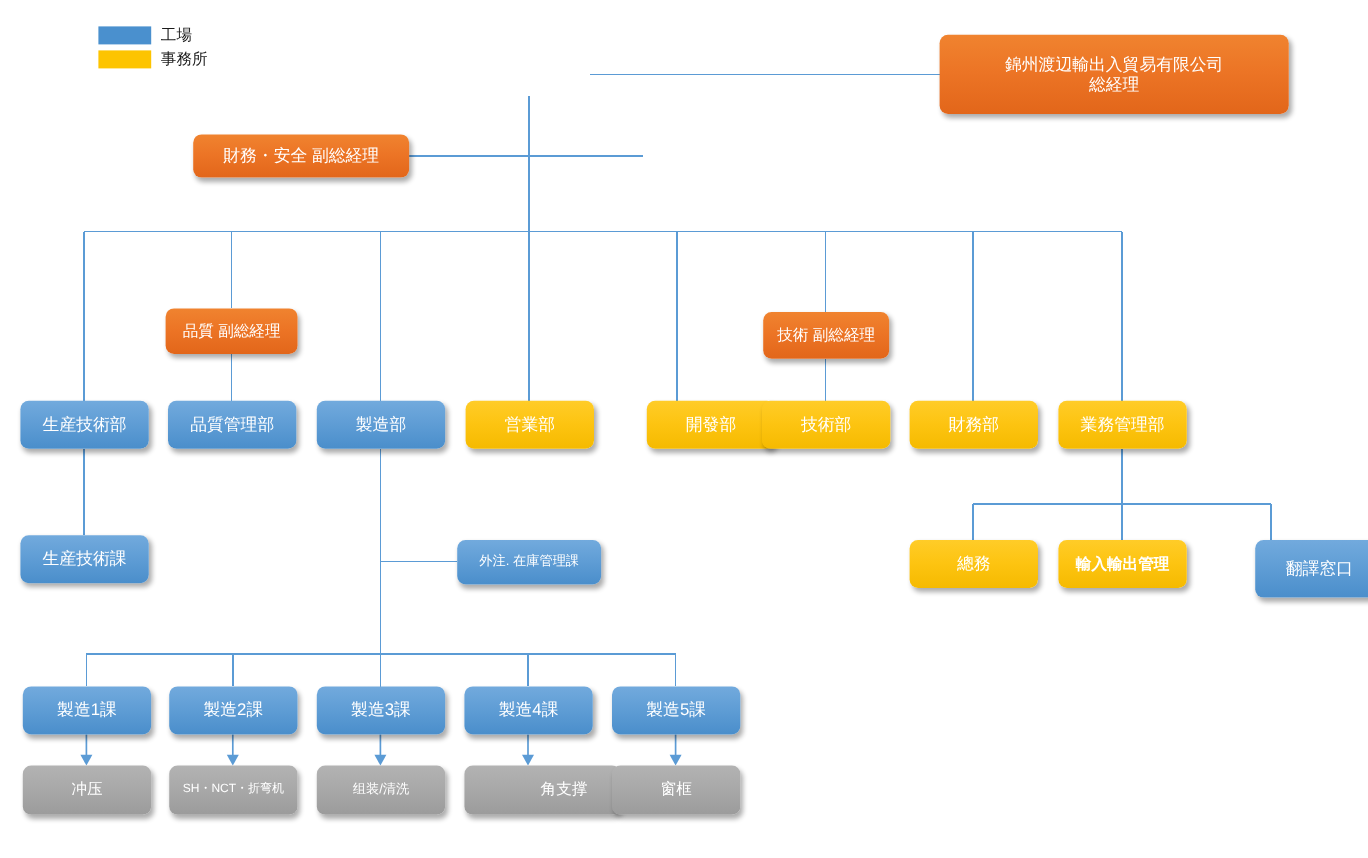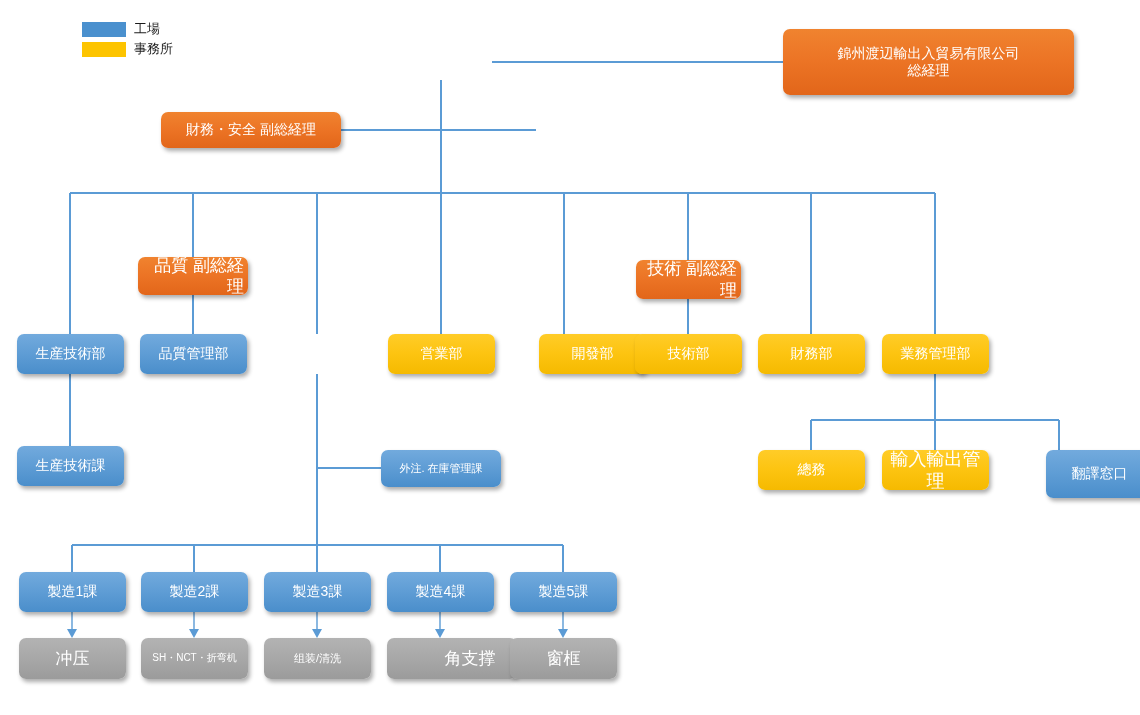--- a/index.html
+++ b/index.html
@@ -18,22 +18,22 @@
         line-height:1.25;padding:2px 4px;}
 
   .orange{background:linear-gradient(to bottom,#f0832f 0%,#ec7425 48%,#e2661a 100%);}
   .blue  {background:linear-gradient(to bottom,#72aadd 0%,#5f9dd5 48%,#4a8ecb 100%);}
   .yellow{background:linear-gradient(to bottom,#ffcc28 0%,#fdc411 48%,#f5ba00 100%);}
   .gray  {background:linear-gradient(to bottom,#b3b3b3 0%,#a8a8a8 48%,#9b9b9b 100%);
           color:#ffffff;}
 
   .fs15{font-size:15px;}
   .fs14{font-size:14px;}
-  .fs13{font-size:18px;}
-  .fs12{font-size:17px;text-align:right;}
+  .fs13{font-size:13px;font-weight:bold;}
+  .fs12{font-size:13px;}
   .fs11{font-size:11px;}
   .fs10{font-size:10px;}
 
   
   #legend{position:absolute;left:82px;top:20px;z-index:3;}
   .legend-row{display:flex;align-items:center;height:18px;margin-bottom:2px;text-align:center;}
   .legend-swatch{width:44px;height:15px;margin-right:8px;}
   .legend-swatch.blue{background:#4a90ce;box-shadow:none;}
   .legend-swatch.yellow{background:#fdc400;box-shadow:none;}
   .legend-label{font-size:13px;color:#1a1a1a;white-space:nowrap;}
@@ -130,20 +130,23 @@
   <div class="node orange fs12" style="left:636px;top:260px;width:105px;height:39px;">
     <span>技術 副総経理</span>
   </div>
 
   <div class="node blue fs14" style="left:17px;top:334px;width:107px;height:40px;">
     <span>生産技術部</span>
   </div>
   <div class="node blue fs14" style="left:140px;top:334px;width:107px;height:40px;">
     <span>品質管理部</span>
   </div>
+  <div class="node blue fs14" style="left:264px;top:334px;width:107px;height:40px;">
+    <span>製造部</span>
+  </div>
   <div class="node yellow fs14" style="left:388px;top:334px;width:107px;height:40px;">
     <span>営業部</span>
   </div>
   <div class="node yellow fs14" style="left:511px;top:334px;width:107px;height:40px;margin-left:28px;">
     <span>開發部</span>
   </div>
   <div class="node yellow fs14" style="left:635px;top:334px;width:107px;height:40px;">
     <span>技術部</span>
   </div>
   <div class="node yellow fs14" style="left:758px;top:334px;width:107px;height:40px;">

